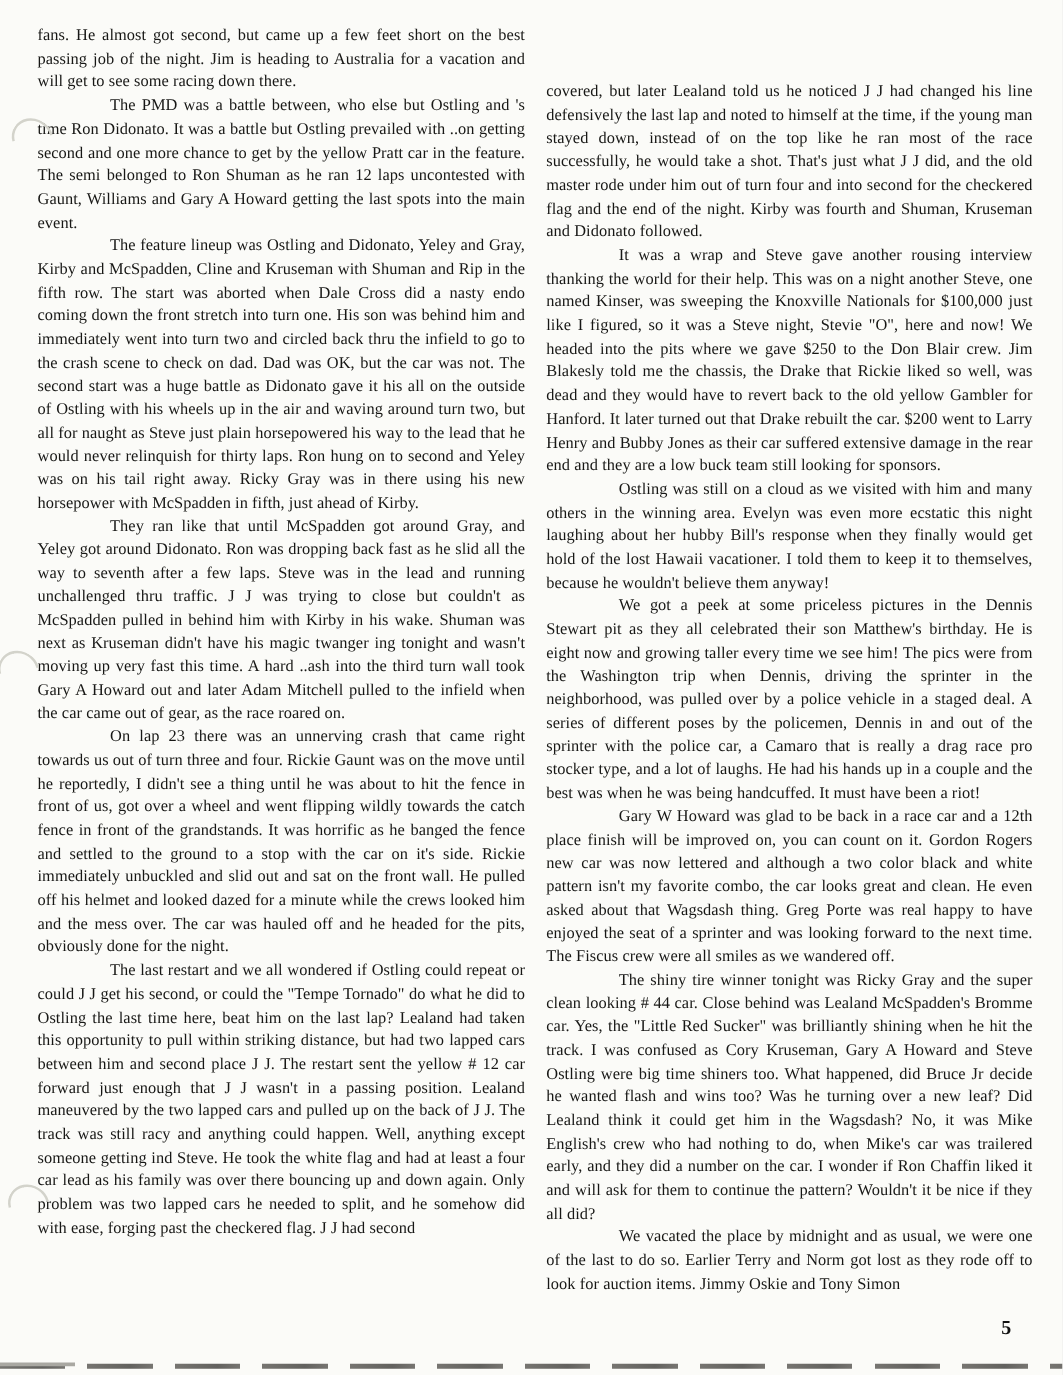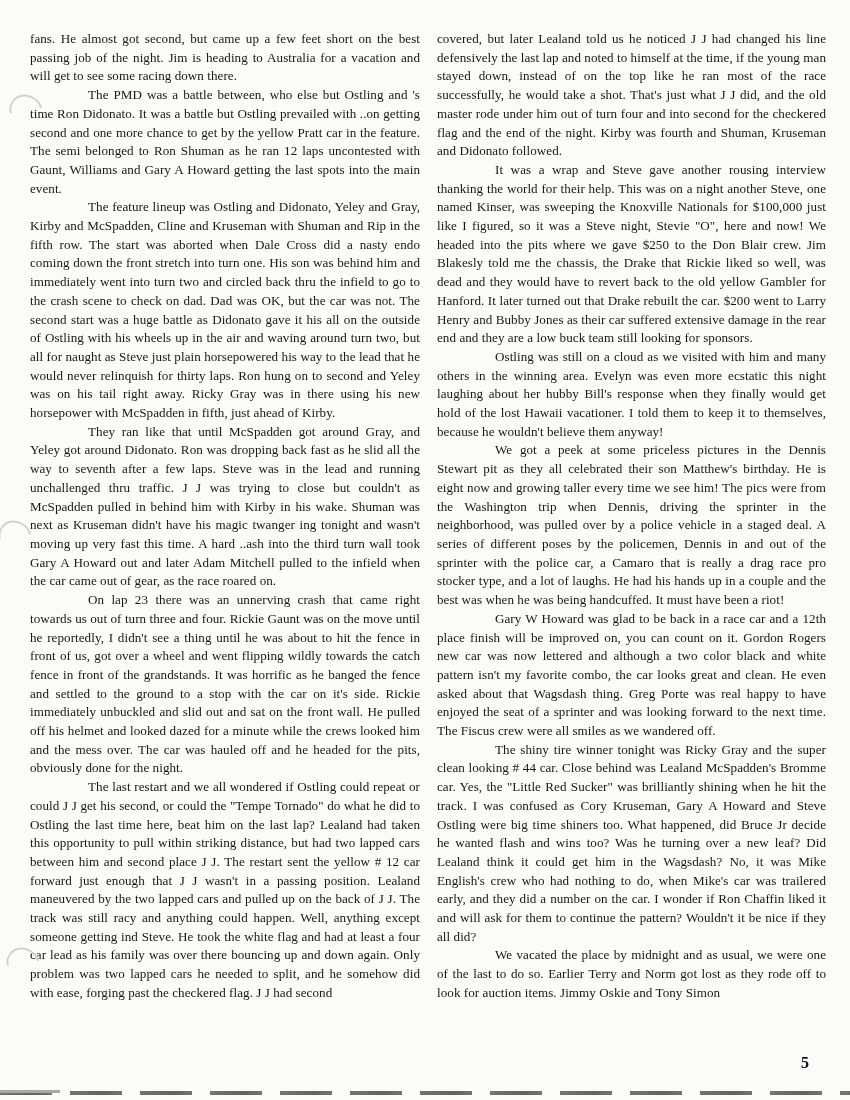--- a/index.html
+++ b/index.html
@@ -7,27 +7,27 @@
     width: 850px; height: 1100px; overflow: hidden;
     background: #e8e8e6;
   }
   .page {
     position: relative; width: 850px; height: 1100px;
     background: #fbfbf8;
     font-family: "Liberation Serif", "DejaVu Serif", serif;
     color: #171715;
   }
   .column {
-    position: absolute; top: 30px; width: 390px;
+    position: absolute; top: 19px; width: 390px;
     font-size: 13.1px; line-height: 18.7px;
     text-align: justify;
     letter-spacing: 0.05px;
   }
   .col-left  { left: 30px; }
-  .col-right { left: 437px; width: 389px; }
+  .col-right { left: 437px; width: 389px; margin-top: 45px; }
   .para { margin: 0; text-align: justify; }
   .para.indent { text-indent: 58px; }
   .pagenum {
     position: absolute; left: 801px; top: 1054px;
     font-size: 16px; font-weight: bold; color: #111;
   }
   
   .whiteout {
     position: absolute; width: 30px; height: 27px;
     border: 2.5px solid #d3d3cb;

